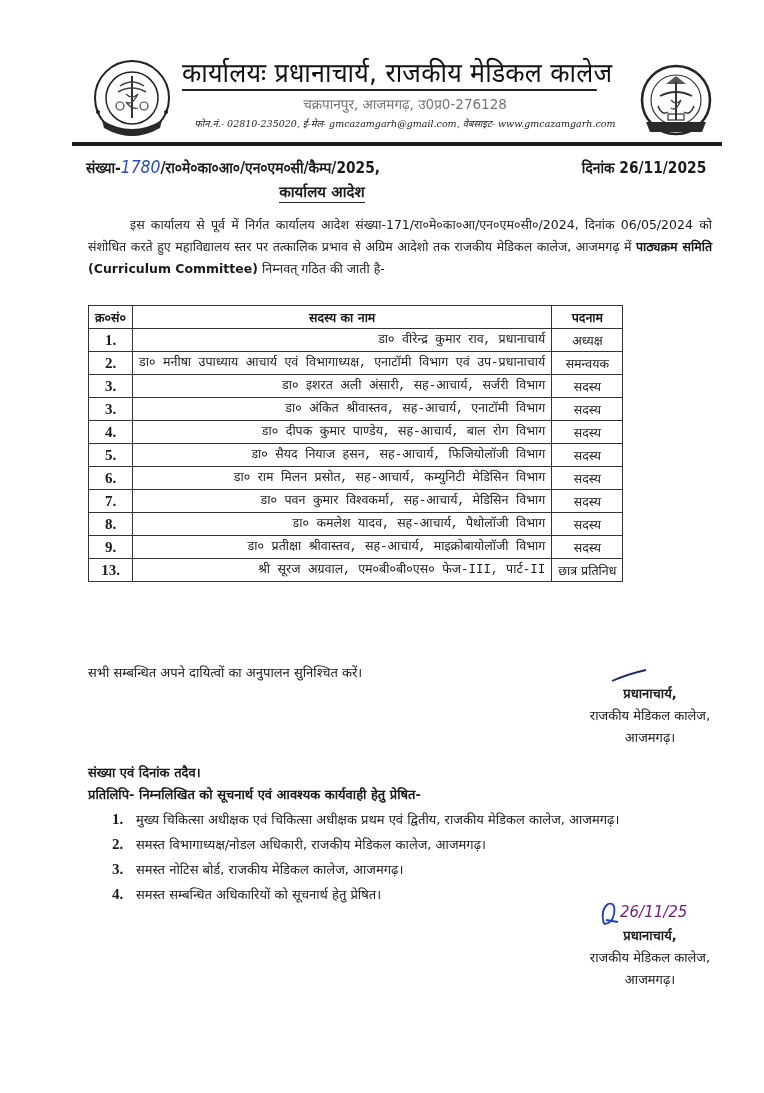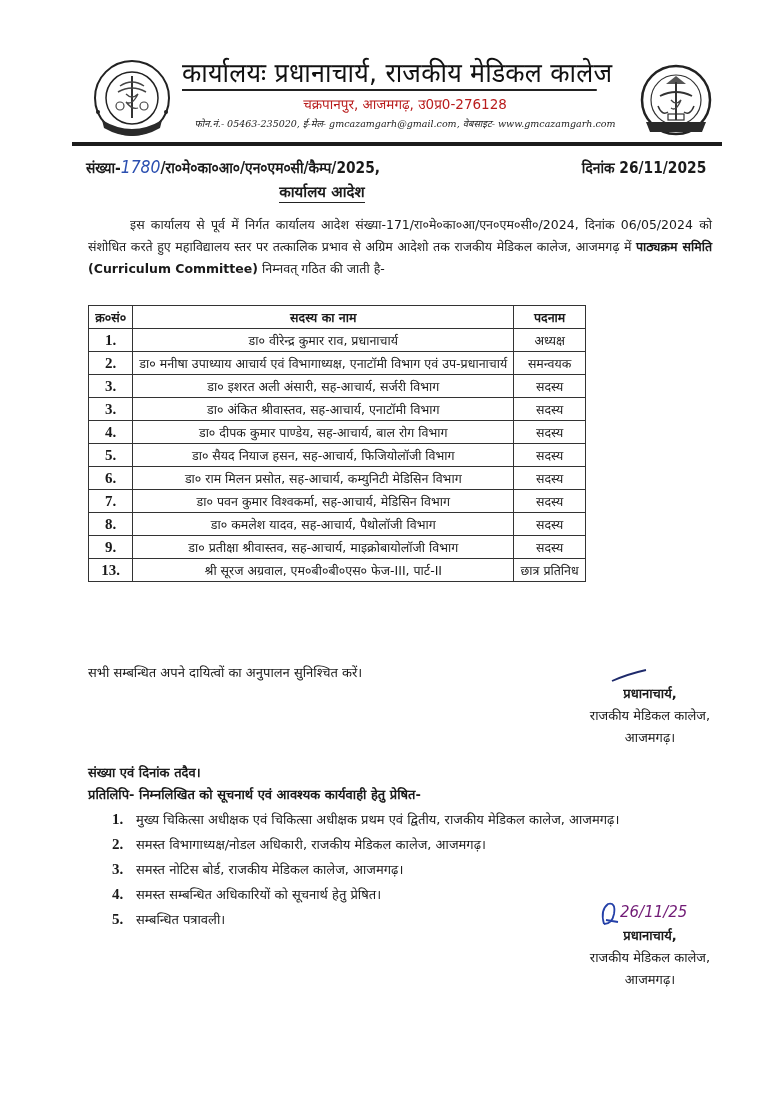--- a/index.html
+++ b/index.html
@@ -13,21 +13,21 @@
   .logo-right { left: 636px; top: 62px; width: 80px; height: 80px; }
   .hdr-title {
     position: absolute; left: 182px; top: 58px; width: 446px; text-align: center;
     font-family: "DejaVu Sans", sans-serif; font-size: 27px; letter-spacing: 0.2px;
     color: #111; white-space: nowrap;
     border-bottom: 2px solid #222; padding-bottom: 1px; line-height: 30px;
     transform: scaleX(0.93); transform-origin: left top;
   }
   .hdr-address {
     position: absolute; left: 182px; top: 95px; width: 446px; text-align: center;
-    font-family: "DejaVu Sans", sans-serif; font-size: 13.5px; color: #b91c1c; white-space: nowrap;
+    font-family: "DejaVu Sans", sans-serif; font-size: 13.5px; color: #737373; white-space: nowrap;
   }
   .hdr-contact {
     position: absolute; left: 182px; top: 117px; width: 446px; text-align: center;
     font-family: "DejaVu Serif", serif; font-size: 9.5px; font-style: italic; color: #222; white-space: nowrap;
   }
   .hdr-rule { position: absolute; left: 72px; top: 142px; width: 650px; height: 4px; background: #1c1c1c; }
   
   .ref-line { position: absolute; left: 86px; top: 157px; font-size: 15px; font-weight: bold; white-space: nowrap; font-family: "DejaVu Sans", sans-serif; transform: scaleX(0.92); transform-origin: left top; }
   .ref-hand { color: #2b4fb0; font-family: "DejaVu Sans", sans-serif; font-weight: normal; font-size: 17px; font-style: italic; }
   .ref-date { position: absolute; right: 58px; top: 157px; font-size: 15px; font-weight: bold; white-space: nowrap; font-family: "DejaVu Sans", sans-serif; transform: scaleX(0.92); transform-origin: right top; }
@@ -47,21 +47,21 @@
   
   table.members {
     position: absolute; left: 88px; top: 305px; width: 498px; border-collapse: collapse;
     font-family: "DejaVu Sans", sans-serif; font-size: 12.5px;
   }
   table.members th, table.members td {
     border: 1px solid #333; height: 22px; padding: 0 6px; line-height: 21px; white-space: nowrap;
   }
   table.members th { font-weight: bold; text-align: center; }
   table.members td.sn { text-align: center; font-weight: bold; font-family: "Liberation Serif", serif; font-size: 15px; width: 46px; }
-  table.members td.name { text-align: center; }
+  table.members td.name { text-align: right; font-family: Liberation Mono, monospace; }
   table.members td.desig { text-align: center; width: 100px; }
   .col-sn { width: 58px; } .col-desig { width: 112px; }
   .compliance { position: absolute; left: 88px; top: 663px; font-family: "DejaVu Sans", sans-serif; font-size: 13px; }
   .sig-block { position: absolute; width: 220px; text-align: center; font-family: "DejaVu Sans", sans-serif; font-size: 13px; line-height: 22px; }
   .sig-block .t1 { font-weight: bold; }
   .sig1 { left: 540px; top: 683px; }
   .sig2 { left: 540px; top: 925px; }
   .sig-stroke { position: absolute; }
   .cc-head1 { position: absolute; left: 88px; top: 763px; font-family: "DejaVu Sans", sans-serif; font-size: 13px; font-weight: bold; }
   .cc-head2 { position: absolute; left: 88px; top: 785px; font-family: "DejaVu Sans", sans-serif; font-size: 13px; font-weight: bold; }
@@ -82,21 +82,21 @@
     <path d="M36 36 Q42 42 48 36 Q42 48 36 44 Q42 52 48 50" fill="none" stroke="#444" stroke-width="1.3"></path>
     <circle cx="30" cy="48" r="4" fill="none" stroke="#444" stroke-width="1.2"></circle>
     <circle cx="54" cy="48" r="4" fill="none" stroke="#444" stroke-width="1.2"></circle>
     <path d="M12 62 Q42 80 72 62 L70 70 Q42 86 14 70 Z" fill="#2a2a2a"></path>
     <circle cx="8" cy="54" r="2" fill="#222"></circle>
       <circle cx="76" cy="54" r="2" fill="#222"></circle>
   </svg>
 </div>
 <div class="hdr-title">कार्यालयः प्रधानाचार्य, राजकीय मेडिकल कालेज</div>
 <div class="hdr-address">चक्रपानपुर, आजमगढ़, उ0प्र0-276128</div>
-<div class="hdr-contact">फोन.नं.- 05463-235020, ई-मेल- gmcazamgarh@gmail.com, वेबसाइट- www.gmcazamgarh.com</div>
+<div class="hdr-contact">फोन.नं.- 02810-235020, ई-मेल- gmcazamgarh@gmail.com, वेबसाइट- www.gmcazamgarh.com</div>
 <div class="logo logo-right">
   <svg width="80" height="80" viewBox="0 0 80 80">
     <circle cx="40" cy="38" r="34" fill="none" stroke="#222" stroke-width="2.5"></circle>
     <circle cx="40" cy="38" r="25" fill="none" stroke="#333" stroke-width="1.2"></circle>
     <path d="M30 22 L40 14 L50 22 Z" fill="#555"></path>
     <path d="M40 20 L40 58" stroke="#333" stroke-width="2"></path>
     <path d="M24 34 Q40 26 56 34" fill="none" stroke="#333" stroke-width="1.8"></path>
     <path d="M35 38 Q40 44 45 38 Q40 50 35 46" fill="none" stroke="#444" stroke-width="1.3"></path>
     <rect x="32" y="52" width="16" height="6" fill="none" stroke="#333" stroke-width="1.2"></rect>
     <path d="M22 44 Q26 54 32 50 M58 44 Q54 54 48 50" fill="none" stroke="#333" stroke-width="1.5"></path>
@@ -194,21 +194,20 @@
   <div>आजमगढ़।</div>
 </div>
 
 <div class="cc-head1">संख्या एवं दिनांक तदैव।</div>
 <div class="cc-head2">प्रतिलिपि- निम्नलिखित को सूचनार्थ एवं आवश्यक कार्यवाही हेतु प्रेषित-</div>
 <ul class="cc-list" id="cc-list">
     <li><span class="num">1.</span><span>मुख्य चिकित्सा अधीक्षक एवं चिकित्सा अधीक्षक प्रथम एवं द्वितीय, राजकीय मेडिकल कालेज, आजमगढ़।</span></li>
     <li><span class="num">2.</span><span>समस्त विभागाध्यक्ष/नोडल अधिकारी, राजकीय मेडिकल कालेज, आजमगढ़।</span></li>
     <li><span class="num">3.</span><span>समस्त नोटिस बोर्ड, राजकीय मेडिकल कालेज, आजमगढ़।</span></li>
     <li><span class="num">4.</span><span>समस्त सम्बन्धित अधिकारियों को सूचनार्थ हेतु प्रेषित।</span></li>
-    <li><span class="num">5.</span><span>सम्बन्धित पत्रावली।</span></li>
   </ul>
 
 <svg class="sig-stroke" style="left:598px; top:900px;" width="24" height="28">
   <path d="M6 24 Q2 10 10 4 Q18 2 16 14 Q14 24 6 24 M8 20 L20 22" stroke="#2440a8" stroke-width="1.8" fill="none"></path>
 </svg>
 <div class="hand-date">26/11/25</div>
 <div class="sig-block sig2">
   <div class="t1">प्रधानाचार्य,</div>
   <div>राजकीय मेडिकल कालेज,</div>
   <div>आजमगढ़।</div>

